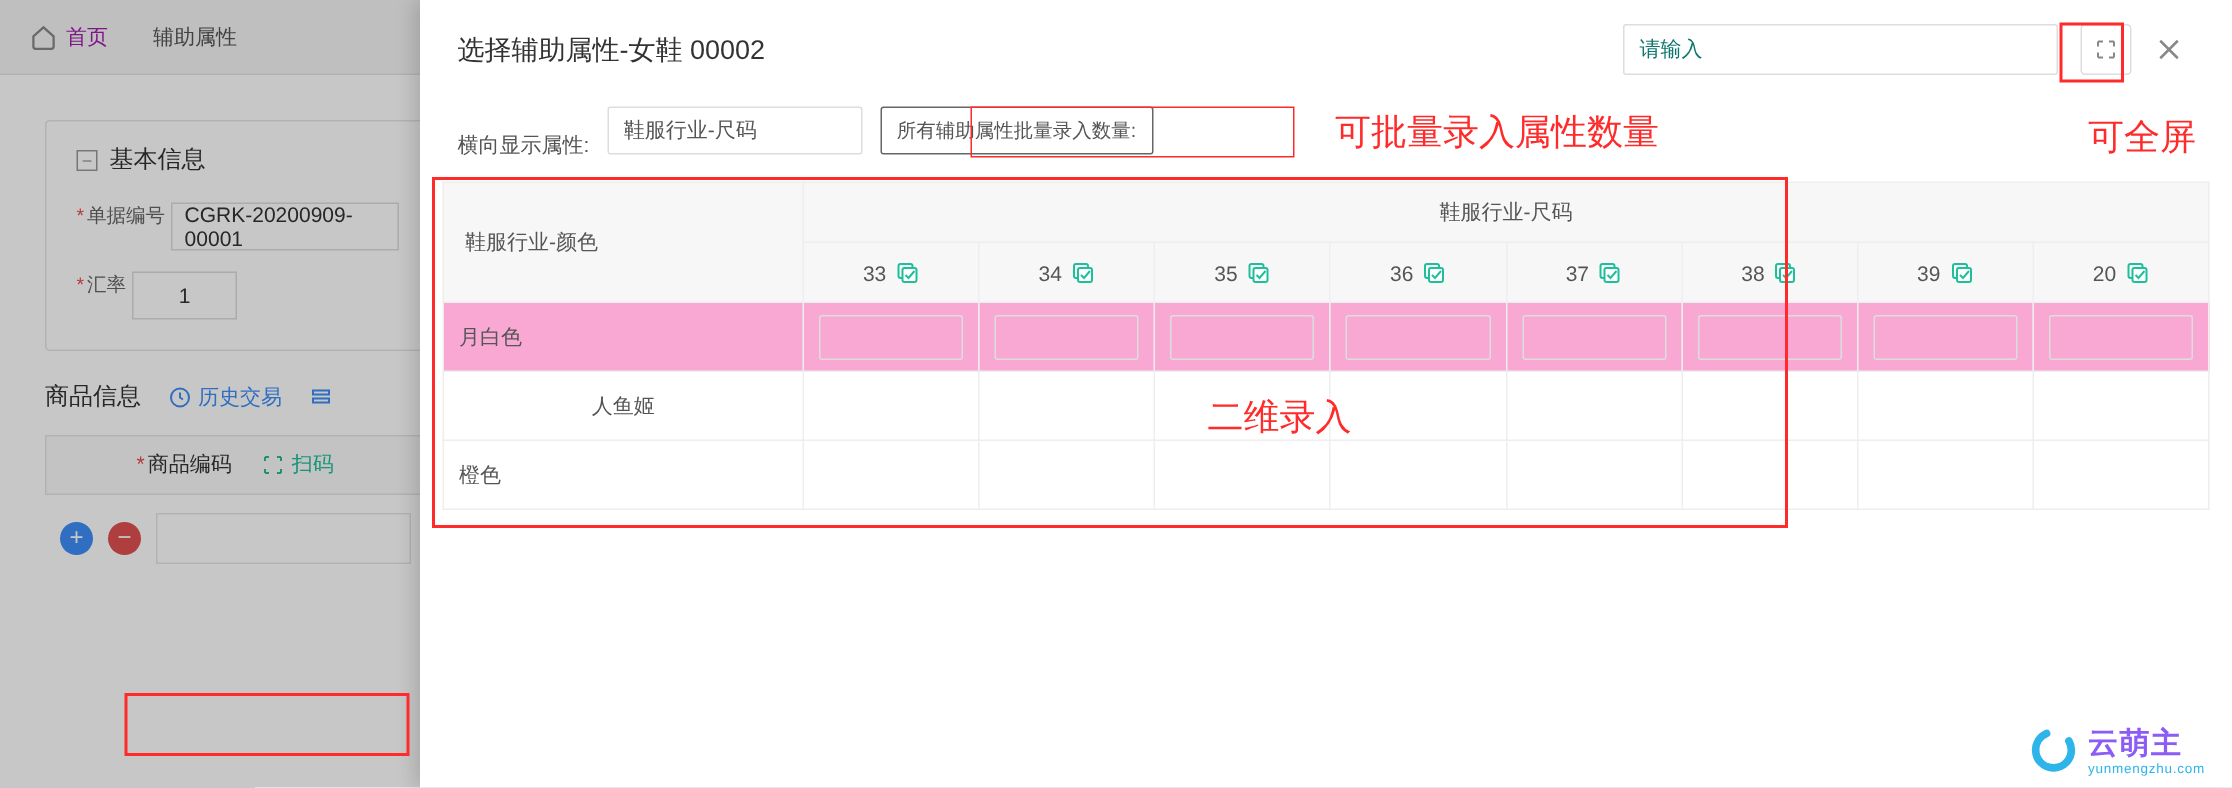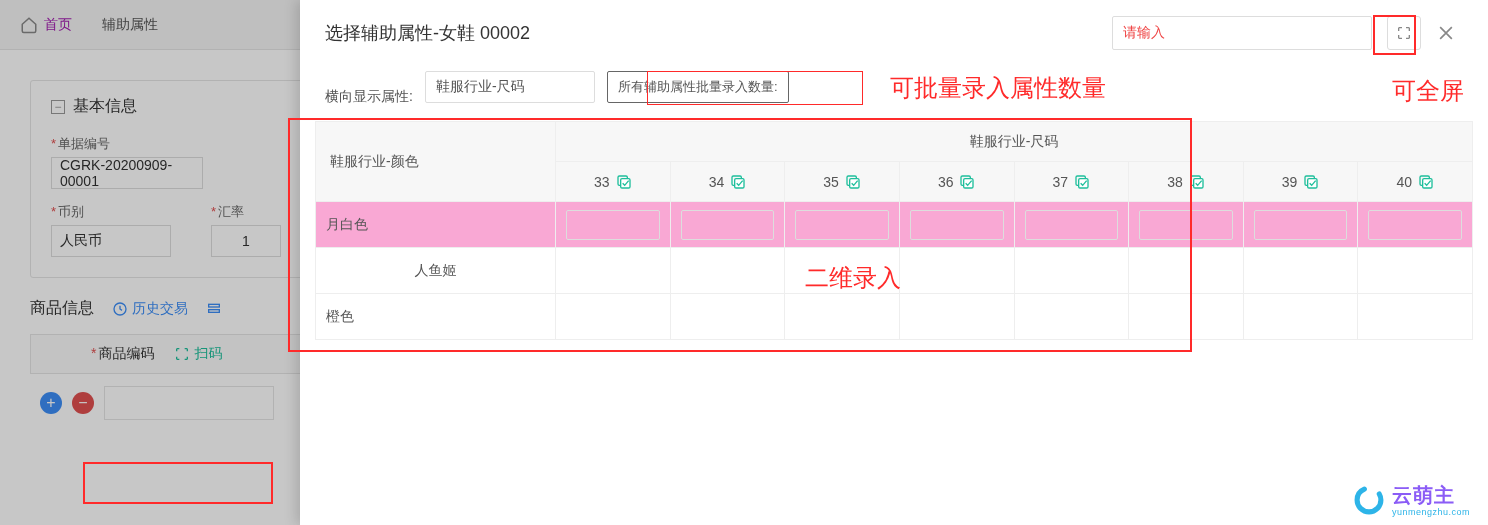--- a/index.html
+++ b/index.html
@@ -7,39 +7,39 @@
 
   
   .bg-page { position:absolute; left:0; top:0; width:100%; height:100%; }
   .bg-topbar { height:50px; background:#f5f5f5; display:flex; align-items:center; padding:0 20px; border-bottom:1px solid #e5e5e5; }
   .bg-home { display:flex; align-items:center; gap:6px; color:#a21caf; margin-right:30px; }
   .bg-tab { color:#555; }
   .panel { margin:30px 30px 0 30px; border:1px solid #e5e5e5; border-radius:3px; padding:15px 20px 20px 20px; background:#fff; }
   .panel-title { display:flex; align-items:center; gap:8px; font-size:16px; color:#333; margin-bottom:18px; }
   .minus-box { width:14px; height:14px; border:1px solid #999; display:inline-flex; align-items:center; justify-content:center; font-size:12px; color:#999; line-height:1; }
   .form-row { display:flex; gap:40px; }
-  .field { display:flex; flex-direction:column; gap:4px; }
+  .field { display:flex; flex-direction:row; gap:4px; }
   .field-label { font-size:13px; color:#666; }
   .req { color:#e05050; margin-right:2px; }
   .field-input { width:152px; height:32px; border:1px solid #ddd; padding:0 8px; font-size:14px; color:#333; background:#fff; display:flex; align-items:center; }
   .field-input.narrow { width:70px; text-align:center; justify-content:center; }
   .goods-bar { margin:20px 30px 0 30px; display:flex; align-items:center; gap:18px; }
   .goods-title { font-size:16px; color:#333; }
   .link-blue { color:#3d8ef7; display:flex; align-items:center; gap:4px; font-size:14px; }
   .goods-header { margin:15px 30px 0 30px; border:1px solid #e5e5e5; background:#fafafa; padding:10px 60px; display:flex; align-items:center; gap:20px; }
   .goods-row { margin:6px 30px 0 30px; padding:6px 10px; display:flex; align-items:center; gap:10px; }
   .circle-btn { width:22px; height:22px; border-radius:50%; color:#fff; display:inline-flex; align-items:center; justify-content:center; font-size:16px; line-height:1; }
   .circle-add { background:#3d8ef7; }
   .circle-del { background:#e05050; }
   .empty-cell { width:170px; height:34px; border:1px solid #e5e5e5; background:#fff; }
   .overlay { position:absolute; left:0; top:0; width:100%; height:100%; background:rgba(0,0,0,0.22); }
-  .modal { position:absolute; left:300px; top:0; right:0; height:525px; background:#fff; box-shadow:-4px 0 12px rgba(0,0,0,0.15); display:flex; flex-direction:column; }
+  .modal { position:absolute; left:280px; top:0; right:0; height:525px; background:#fff; box-shadow:-4px 0 12px rgba(0,0,0,0.15); display:flex; flex-direction:column; }
   .modal-header { display:flex; align-items:center; padding:16px 25px 10px 25px; }
   .modal-title { font-size:18px; color:#333; flex:1; }
-  .search-box { width:260px; height:34px; border:1px solid #ddd; padding:0 10px; font-size:14px; color:#ef4444; display:flex; align-items:center; border-radius:2px; margin-right:15px; }
+  .search-box { width:290px; height:34px; border:1px solid #ddd; padding:0 10px; font-size:14px; color:#0f766e; display:flex; align-items:center; border-radius:2px; margin-right:15px; }
   .icon-btn { width:34px; height:34px; border:1px solid #ddd; border-radius:3px; display:inline-flex; align-items:center; justify-content:center; margin-right:8px; color:#888;}
   .close-x { width:34px; height:34px; display:inline-flex; align-items:center; justify-content:center; color:#888; font-size:22px; }
   .sub-row { display:flex; align-items:center; padding:8px 25px 10px 25px; gap:12px; }
   .sub-label { font-size:14px; color:#555;margin-top:20px; }
   .select-box { width:170px; height:32px; border:1px solid #ddd; padding:0 10px; display:flex; align-items:center; font-size:14px; color:#555; border-radius:2px; position:relative; }
   .batch-label { height:32px; border:1px solid #666; padding:0 10px; display:flex; align-items:center; font-size:13px; color:#555; border-radius:2px; }
   .grid-wrap { margin:5px 15px 0 15px; }
   .grid-table { width:100%; border-collapse:collapse; table-layout:fixed; }
   .grid-table th, .grid-table td { border:1px solid #eee; font-size:14px; color:#555; }
   .grid-table th { background:#f7f7f7; font-weight:normal; height:40px; text-align:center; }
@@ -74,24 +74,20 @@
       <span>基本信息</span>
     </div>
     <div class="form-row">
       <div class="field">
         <div class="field-label"><span class="req">*</span><span>单据编号</span></div>
         <div class="field-input">CGRK-20200909-00001</div>
       </div>
     </div>
     <div class="form-row" style="margin-top:14px;">
       <div class="field">
-        <div class="field-label"><span class="req">*</span><span>币别</span></div>
-        <div class="field-input" style="width:120px;">人民币</div>
-      </div>
-      <div class="field">
         <div class="field-label"><span class="req">*</span><span>汇率</span></div>
         <div class="field-input narrow">1</div>
       </div>
     </div>
   </div>
 
   <div class="goods-bar">
     <span class="goods-title">商品信息</span>
     <span class="link-blue">
       <svg width="16" height="16" viewBox="0 0 24 24" fill="none" stroke="#3d8ef7" stroke-width="2">
@@ -224,21 +220,21 @@
                 <span>39</span>
                 <svg class="check-icon" viewBox="0 0 24 24" fill="none" stroke="#1fbf9c" stroke-width="2">
                   <rect x="3" y="3" width="14" height="14" rx="2"></rect>
                   <rect x="7" y="7" width="14" height="14" rx="2" fill="#fff"></rect>
                   <path d="M10 14l3 3 6-7"></path>
                 </svg>
               </div>
             </th>
             <th>
               <div class="colhead-cell">
-                <span>40</span>
+                <span>20</span>
                 <svg class="check-icon" viewBox="0 0 24 24" fill="none" stroke="#1fbf9c" stroke-width="2">
                   <rect x="3" y="3" width="14" height="14" rx="2"></rect>
                   <rect x="7" y="7" width="14" height="14" rx="2" fill="#fff"></rect>
                   <path d="M10 14l3 3 6-7"></path>
                 </svg>
               </div>
             </th>
           </tr>
       </thead>
       <tbody id="grid-body">

